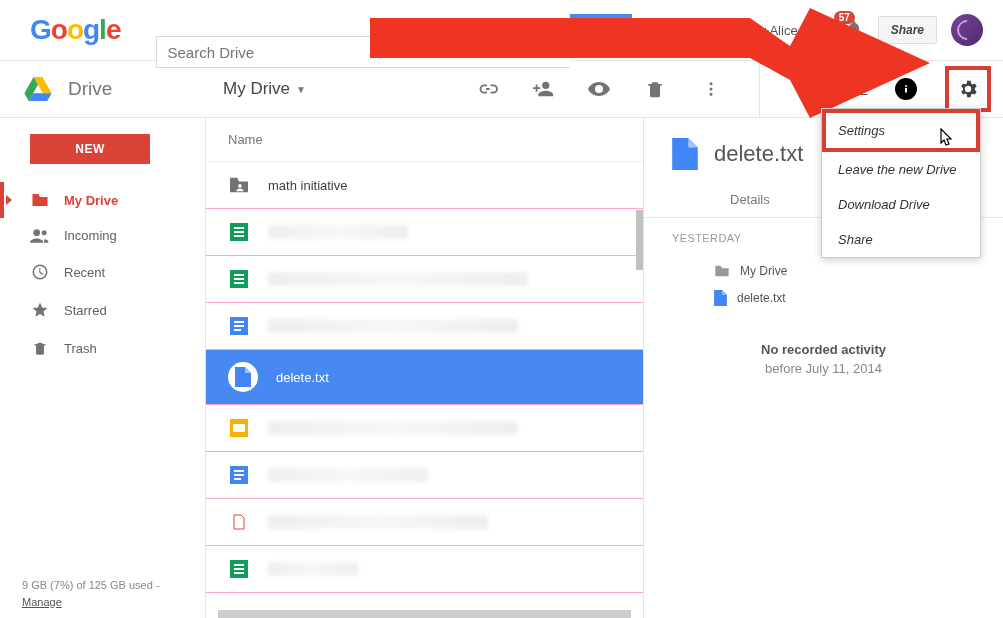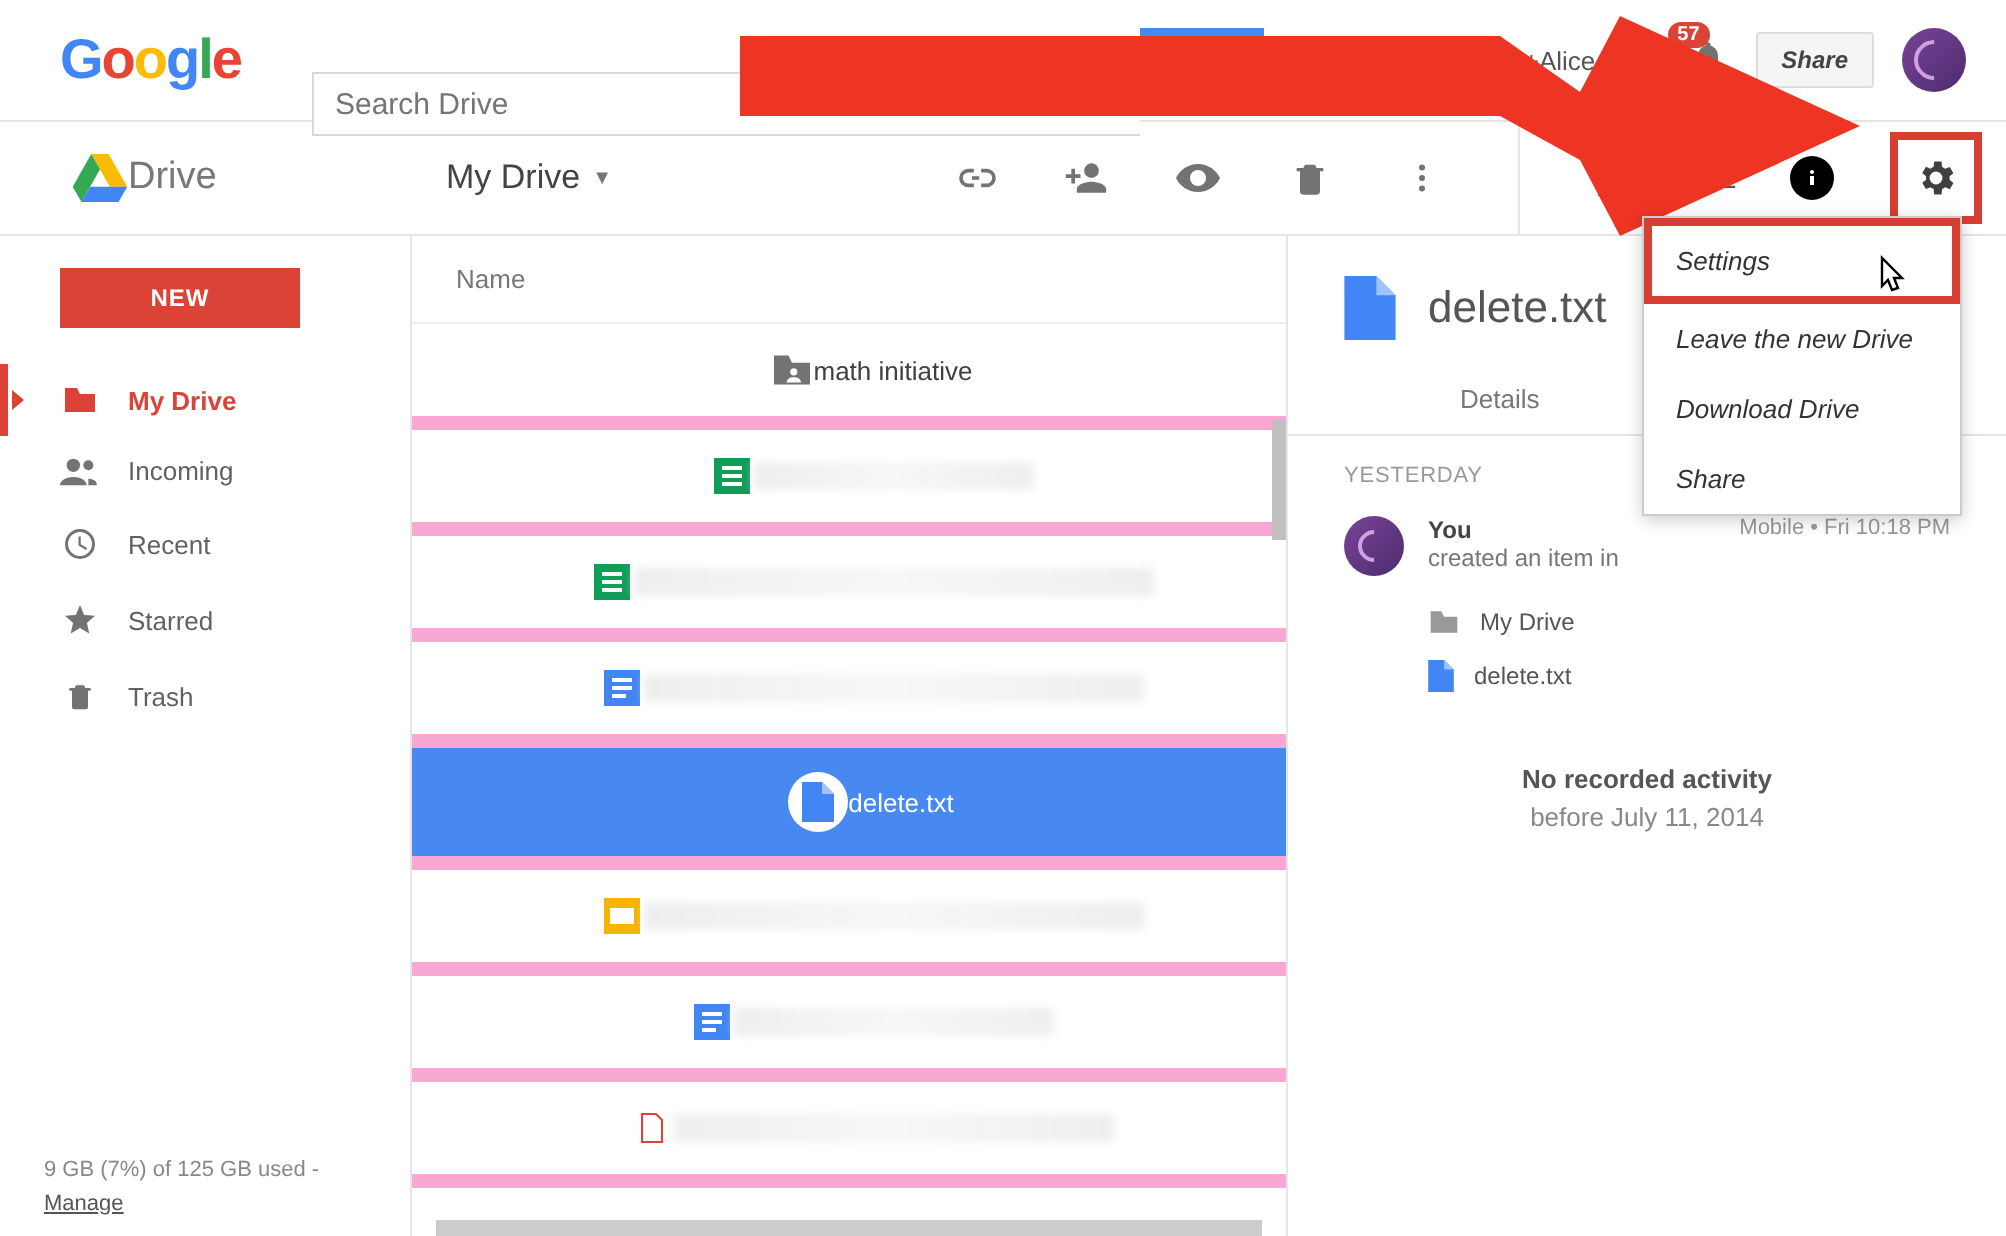--- a/index.html
+++ b/index.html
@@ -16,21 +16,21 @@
     .plus{ color:#555; font-size:13px; }
     .apps-ico svg{display:block}
     .notif { position:relative; }
     .notif-badge{ position:absolute; top:-8px; left:-10px; background:#DA4336; color:#fff; font-size:10px; border-radius:10px; padding:1px 5px; font-weight:bold;}
     .share-btn{ background:#f5f5f5; border:1px solid #ddd; padding:6px 12px; border-radius:2px; color:#444; font-size:12px; font-weight:bold;font-style:italic;}
     .avatar { width:32px; height:32px; border-radius:50%; background:linear-gradient(135deg,#7B4397,#4B2C6F); display:flex; align-items:center; justify-content:center;}
     .avatar-swirl{ width:20px;height:20px;border:2px solid #d0a0e0;border-radius:50%;border-top-color:transparent;border-right-color:transparent;transform:rotate(45deg);}
 
     
     .tbar { height:58px; border-top:1px solid #e5e5e5; border-bottom:1px solid #e5e5e5; display:flex; align-items:center; background:#fff; }
-    .drive-brand{ display:flex; align-items:center; gap:0; width:205px; padding-left:36px; }
+    .drive-brand{ display:flex; align-items:center; gap:16px; width:205px; padding-left:24px; }
     .title-sel{ font-size:17px; color:#444; display:flex; align-items:center; gap:6px; padding-left:18px;}
     .title-sel .caret{ font-size:10px; color:#777;}
     .action-icons{ margin-left:auto; display:flex; align-items:center; gap:28px; padding-right:12px; color:#777;}
     .vdiv{ width:1px; height:58px; background:#e5e5e5; margin:0 6px;}
     .ico-btn{ display:flex; align-items:center; justify-content:center; width:28px; height:28px; background:transparent; border:none;}
     .ico-btn.circle{ background:#000; border-radius:50%; width:22px;height:22px;}
     .az{ font-size:15px; color:#555; letter-spacing:-1px;}
     .gear-box{ border:4px solid #D73F32; padding:2px; width:46px; height:46px; display:flex;align-items:center;justify-content:center;}
 
     
@@ -44,21 +44,21 @@
     .nav-ico{ width:20px; display:flex; justify-content:center;}
     .nav-ico svg{fill:#737373}
     .nav-item.active .nav-ico svg{fill:#DA4336}
     .storage{ position:absolute; bottom:8px; left:22px; font-size:11px; color:#888; line-height:1.5;}
     .storage a{ color:#555; text-decoration:underline;}
 
     
     .filelist{ flex:1; border-left:1px solid #e5e5e5; display:flex; flex-direction:column; min-width:0;}
     .col-hdr{ padding:14px 0 14px 22px; font-size:13px; color:#777; border-bottom:1px solid #eee;}
     .files{ overflow-y:auto; flex:1; position:relative;}
-    .file-row{ display:flex; align-items:center; padding:12px 0 12px 22px; border-bottom:7px solid #f9a8d4;justify-content:center;}
+    .file-row{ display:flex; align-items:center; gap:18px; padding:12px 0 12px 22px; border-bottom:1px solid #f9a8d4;}
     .file-row.sel{ background:#4889F1; color:#fff;}
     .file-ico{ width:22px; height:22px; display:flex; align-items:center; justify-content:center;}
     .file-ico.sel-circle{ background:#fff; border-radius:50%; width:30px;height:30px;}
     .redact{ height:14px; background:linear-gradient(90deg,#eee,#f7f7f7,#eee); border-radius:2px; filter:blur(2px);}
     .scroll-hint{ position:absolute; right:0; top:48px; width:7px; height:60px; background:#c0c0c0;}
 
     
     .details{ width:360px; border-left:1px solid #e5e5e5; padding:0; position:relative;}
     .det-hdr{ display:flex; align-items:center; gap:16px; padding:20px 0 14px 28px;}
     .det-title{ font-size:22px; color:#555; }
@@ -352,32 +352,20 @@
     <div class="det-hdr">
       <svg width="26" height="32" viewBox="0 0 16 20" fill="#4285F4">
           <path d="M0 0h10l6 6v14H0z"></path>
           <path d="M10 0v6h6" fill="#A1C2FA"></path>
         </svg>
       <span class="det-title">delete.txt</span>
     </div>
     <div class="det-tabs">Details</div>
     <div class="act-section">
       <div class="grp-lbl">YESTERDAY</div>
-      <div class="act-row">
-        <div class="act-av">
-            <div class="avatar-swirl" style="width:16px;height:16px;border-width:2px"></div>
-          </div>
-        <div class="act-body">
-          <div class="act-top">
-            <span><span class="act-user">You</span></span>
-            <span class="act-when">Mobile • Fri 10:18 PM</span>
-          </div>
-          <div class="act-desc">created an item in</div>
-        </div>
-      </div>
       <div class="mini-list">
         <div class="mini-item">
           <svg width="16" height="14" viewBox="0 0 24 20" fill="#999">
               <path d="M10 2H2v16h20V6H12z"></path>
             </svg>
           <span>My Drive</span>
         </div>
         <div class="mini-item">
           <svg width="13" height="16" viewBox="0 0 16 20" fill="#4285F4">
               <path d="M0 0h10l6 6v14H0z"></path>

